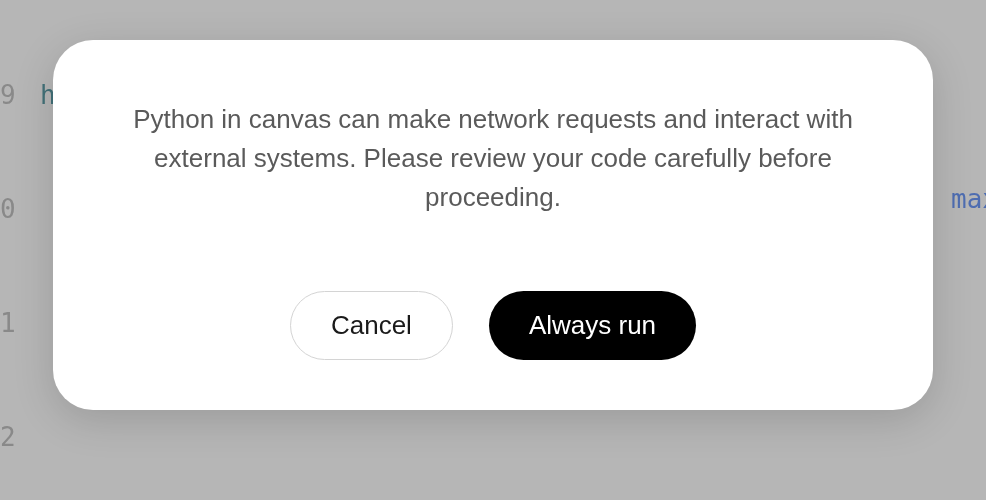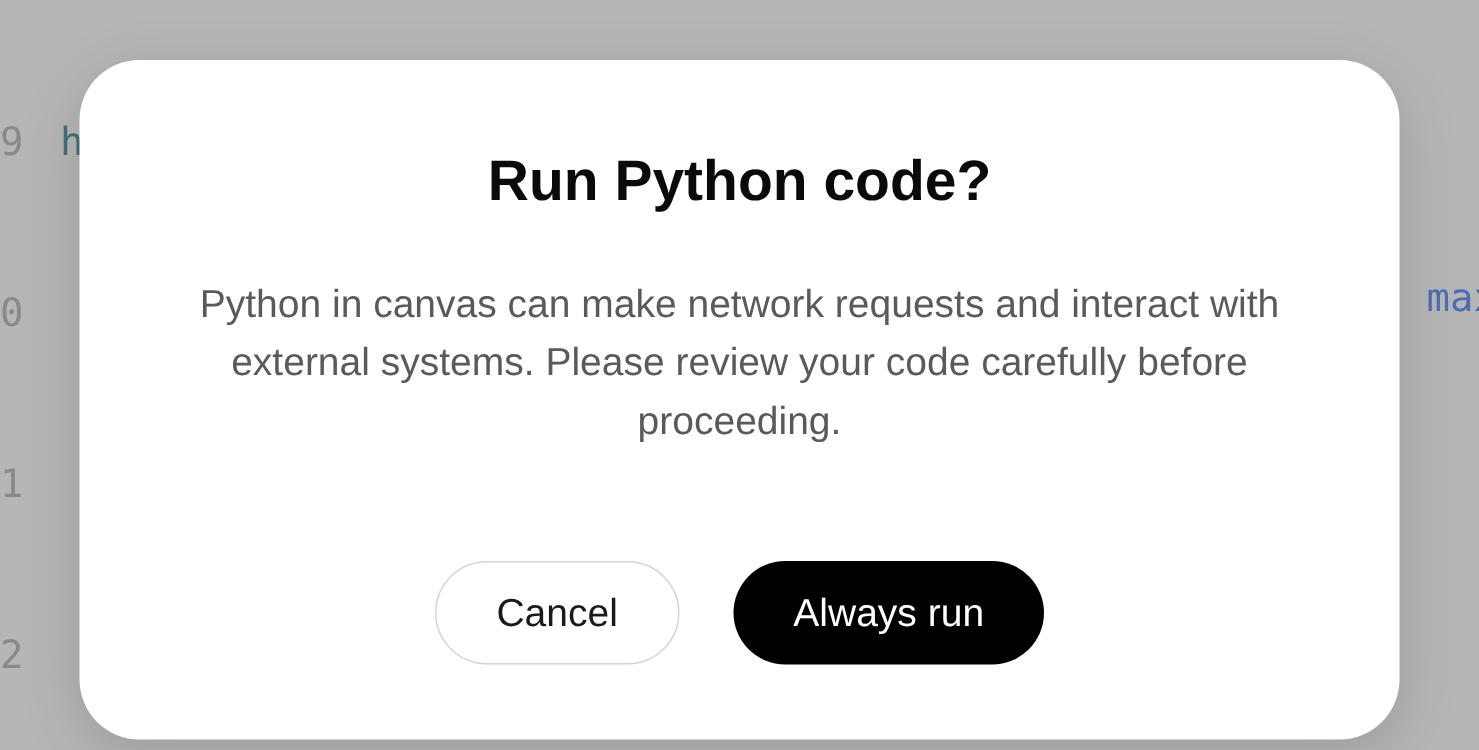--- a/index.html
+++ b/index.html
@@ -154,19 +154,18 @@
   </div>
   
   
   
   <span class="right-text code-keyword">max</span>
 </div>
 
 <div class="overlay"></div>
 
 <div class="modal">
-  <h2 class="modal-title">Run Python code?</h2>
   <p class="modal-body">Python in canvas can make network requests and interact with external systems. Please review your code carefully before proceeding.</p>
   <div class="modal-actions">
     <button class="btn btn-secondary">Cancel</button>
     <button class="btn btn-primary">Always run</button>
   </div>
 </div>
 
 </body></html>

